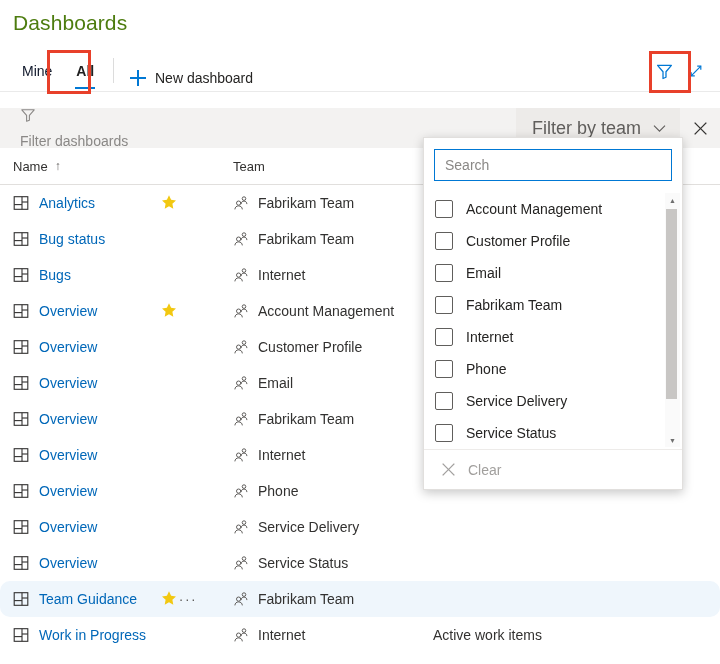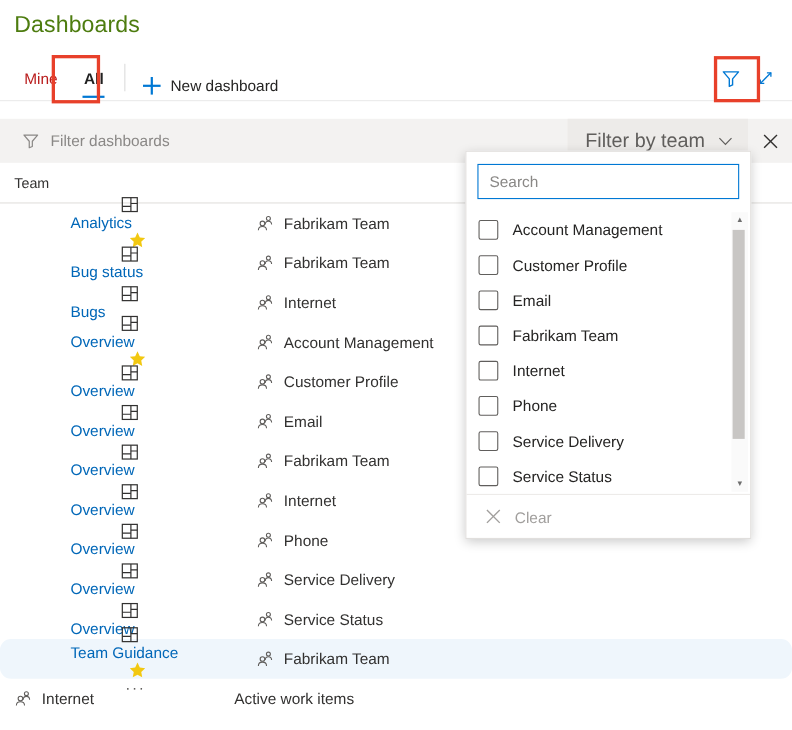--- a/index.html
+++ b/index.html
@@ -26,21 +26,21 @@
     position: absolute; left: 0; top: 91px; width: 720px; height: 1px;
     background: #eaeaea;
   }
   .pivot {
     position: absolute; display: flex; align-items: center;
     left: 10px; top: 52px; height: 38px;
   }
   .pivot-item {
     position: relative; padding: 0 12px; height: 38px;
     display: flex; align-items: center; justify-content: center;
-    font-size: 14px; color: #b91c1c; cursor: pointer;
+    font-size: 14px; color: #0f172a; cursor: pointer;
   }
   .pivot-item.active { font-weight: bold; color: #212121; }
   .pivot-underline {
     position: absolute; bottom: 1px; left: 50%; transform: translateX(-50%);
     width: 20px; height: 2px; background: #0078d4;
   }
   .pivot-sep {
     position: absolute; left: 113px; top: 58px;
     width: 1px; height: 25px; background: #dcdcdc;
   }
@@ -72,21 +72,21 @@
   .redbox-tab {
     position: absolute; left: 47px; top: 50px; width: 44px; height: 44px;
     border: 3px solid #e8402a; pointer-events: none;
   }
 
   
   .filterstrip {
     position: absolute; left: 0; top: 108px; width: 720px; height: 40px;
     background: #f3f2f1; display: flex; align-items: center;
   }
-  .filter-left { display: flex; align-items: flex-start; gap: 10px; margin-left: 20px; }
+  .filter-left { display: flex; align-items: flex-start; gap: 10px; margin-left: 20px; flex-direction: column; }
   .filter-ph { font-size: 14px; color: #8a8886; }
   .filter-right { margin-left: auto; display: flex; align-items: center; height: 40px; }
   .filter-team-btn {
     height: 40px; display: flex; align-items: center; gap: 12px;
     padding: 0 14px 0 16px; background: #edebe9; cursor: pointer;
     font-size: 18px; color: #605e5c;
   }
   .close-btn {
     width: 40px; height: 40px; display: flex; align-items: center; justify-content: center;
     cursor: pointer;
@@ -102,21 +102,21 @@
   .th-name { width: 220px; display:flex; align-items:center; gap:7px; }
   .th-team { flex: 1; }
   .sort-arrow { font-size: 12px; color: #605e5c; }
 
   .row {
     display: flex; align-items: center; height: 36px; padding-left: 13px;
     font-size: 14px;
   }
   .row.selected { background: #eff6fc; border-radius: 10px; }
   .cell-name {
-    width: 220px; display: flex; align-items: center; gap: 0; flex-direction: column;
+    width: 220px; display: flex; align-items: center; gap: 0;
   }
   .dash-ico { width: 16px; height: 16px; flex: none; margin-right: 10px; }
   .name-link { color: #0067b8; width: 118px; flex: none; }
   .star { width: 16px; flex: none; margin-left: 4px; }
   .ellipsis {
     width: 22px; flex: none; color: #605e5c; font-size: 14px;
     letter-spacing: 1.5px; text-align: center; line-height: 10px;
   }
   .cell-team { width: 200px; display: flex; align-items: center; gap: 9px; color: #323130; }
   .team-ico { width: 16px; height: 16px; flex: none; }
@@ -229,20 +229,24 @@
         <svg width="17" height="17" viewBox="0 0 16 16">
           <line x1="2.5" y1="2.5" x2="13.5" y2="13.5" stroke="#323130" stroke-width="1.2"></line>
           <line x1="13.5" y1="2.5" x2="2.5" y2="13.5" stroke="#323130" stroke-width="1.2"></line>
         </svg>
       </div>
     </div>
   </div>
 
   <div class="table">
     <div class="thead">
+      <div class="th-name">
+        <span>Name</span>
+        <span class="sort-arrow">↑</span>
+      </div>
       <div class="th-team">
         <span>Team</span>
       </div>
     </div>
     <div id="rows">
         <div class="row">
           <div class="cell-name">
             <svg class="dash-ico" viewBox="0 0 16 16">
               <rect x="1.2" y="1.7" width="13.6" height="12.6" fill="none" stroke="#323130" stroke-width="1.1"></rect>
               <line x1="9" y1="1.7" x2="9" y2="14.3" stroke="#323130" stroke-width="1.1"></line>
@@ -517,20 +521,31 @@
               <circle cx="5.6" cy="8.1" r="2.1" fill="none" stroke="#605e5c" stroke-width="1"></circle>
               <path d="M1.9 14.4 c0-2.2 1.7-3.5 3.7-3.5 s3.7 1.3 3.7 3.5" fill="none" stroke="#605e5c" stroke-width="1"></path>
               <circle cx="11" cy="3.6" r="1.8" fill="none" stroke="#605e5c" stroke-width="1"></circle>
               <path d="M8.1 9.1 c0-1.9 1.3-3 2.9-3 s2.9 1.1 2.9 3" fill="none" stroke="#605e5c" stroke-width="1"></path>
             </svg>
             <span>Fabrikam Team</span>
           </div>
           <div class="cell-desc"></div>
         </div>
         <div class="row">
+          <div class="cell-name">
+            <svg class="dash-ico" viewBox="0 0 16 16">
+              <rect x="1.2" y="1.7" width="13.6" height="12.6" fill="none" stroke="#323130" stroke-width="1.1"></rect>
+              <line x1="9" y1="1.7" x2="9" y2="14.3" stroke="#323130" stroke-width="1.1"></line>
+              <line x1="9" y1="7" x2="14.8" y2="7" stroke="#323130" stroke-width="1.1"></line>
+              <line x1="1.2" y1="9.6" x2="9" y2="9.6" stroke="#323130" stroke-width="1.1"></line>
+            </svg>
+            <span class="name-link">Work in Progress</span>
+            <span class="star"></span>
+            <span class="ellipsis"></span>
+          </div>
           <div class="cell-team">
             <svg class="team-ico" viewBox="0 0 16 16">
               <circle cx="5.6" cy="8.1" r="2.1" fill="none" stroke="#605e5c" stroke-width="1"></circle>
               <path d="M1.9 14.4 c0-2.2 1.7-3.5 3.7-3.5 s3.7 1.3 3.7 3.5" fill="none" stroke="#605e5c" stroke-width="1"></path>
               <circle cx="11" cy="3.6" r="1.8" fill="none" stroke="#605e5c" stroke-width="1"></circle>
               <path d="M8.1 9.1 c0-1.9 1.3-3 2.9-3 s2.9 1.1 2.9 3" fill="none" stroke="#605e5c" stroke-width="1"></path>
             </svg>
             <span>Internet</span>
           </div>
           <div class="cell-desc">Active work items</div>

